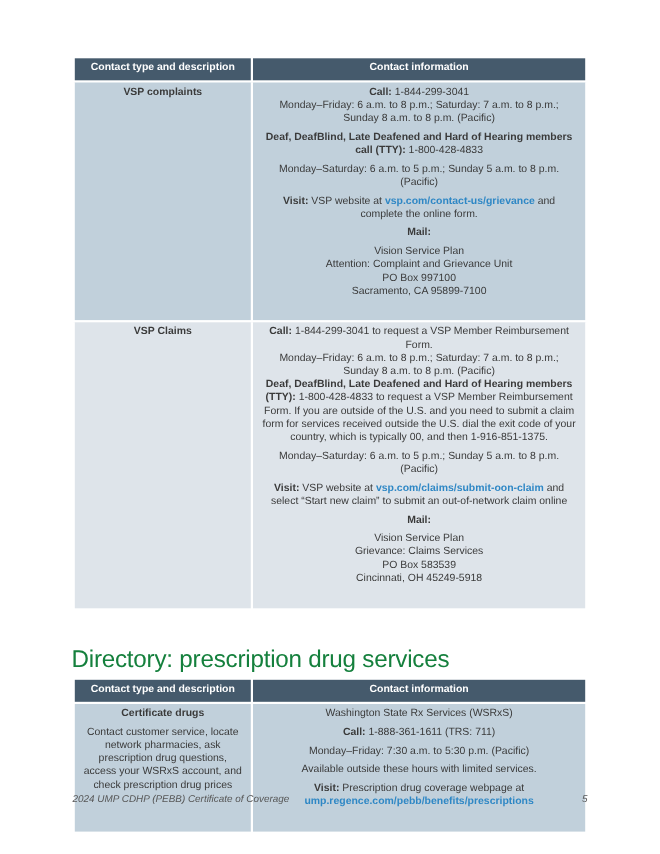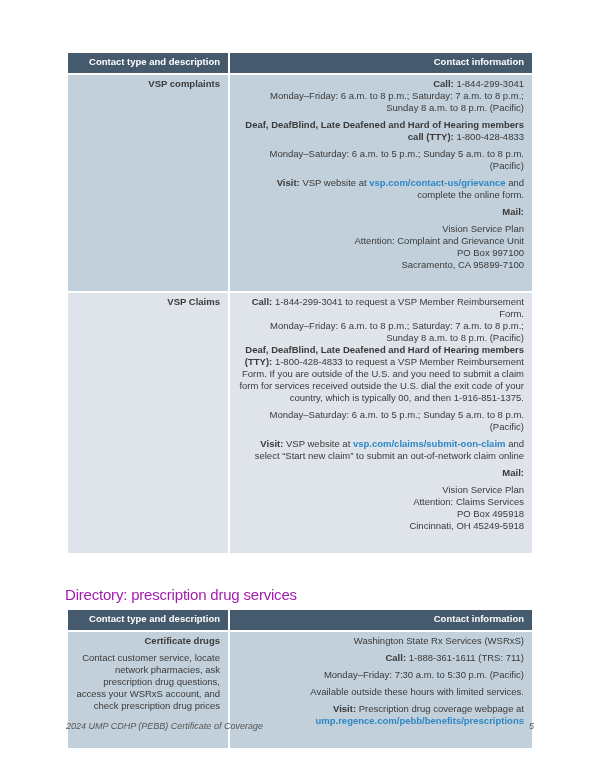--- a/index.html
+++ b/index.html
@@ -15,21 +15,21 @@
   .content { position: absolute; top: 51px; left: 66px; width: 468px; }
 
   table.directory {
     width: 100%;
     border-collapse: collapse;
     table-layout: fixed;
   }
   table.directory th, table.directory td {
     border: 2px solid #ffffff;
     vertical-align: top;
-    text-align: right;
+    text-align: center;
   }
   table.directory th {
     background: var(--header-bg, #455a6c);
     color: #ffffff;
     font-size: 9.5px;
     font-weight: bold;
     padding: 4px 8px 5px 8px;
     line-height: 1.15;
   }
   table.directory th:first-child, table.directory col.c1 { width: 162px; }
@@ -41,23 +41,23 @@
   tr.dark td  { background: var(--row-shaded, #c1d0db); }
   tr.light td { background: var(--row-light, #dee4ea); }
 
   .para { margin: 0 0 5px 0; }
   .para:last-child { margin-bottom: 0; }
   .b { font-weight: bold; }
   .link { color: var(--link, #2e87c5); font-weight: bold; }
 
   .section-heading {
     font-weight: 400;
-    font-size: 15px;
+    font-size: 22px;
     letter-spacing: -0.2px;
-    color: #a21caf;
+    color: #15803d;
     margin: 31px 0 5px -1px;
     line-height: 1.15;
   }
 
   .footer {
     position: absolute;
     top: 721px; left: 66px; width: 468px;
     display: flex; justify-content: space-between; align-items: baseline;
     font-size: 9px; font-style: italic; color: #575757;
   }
@@ -91,21 +91,21 @@
           </tr>
           <tr class="light">
             <td>
               <p class="para"><span class="b">VSP Claims</span></p>
             </td>
             <td>
               <p class="para"><span class="b">Call:</span><span> 1-844-299-3041 to request a VSP Member Reimbursement Form.</span><br><span>Monday–Friday: 6 a.m. to 8 p.m.; Saturday: 7 a.m. to 8 p.m.; Sunday 8 a.m. to 8 p.m.  (Pacific)</span><br><span class="b">Deaf, DeafBlind, Late Deafened and Hard of Hearing members (TTY):</span><span> 1-800-428-4833 to request a VSP Member Reimbursement Form. If you are outside of the U.S. and you need to submit a claim form for services received outside the U.S. dial the exit code of your country, which is typically 00, and then 1-916-851-1375.</span></p>
               <p class="para"><span>Monday–Saturday: 6 a.m. to 5 p.m.; Sunday 5 a.m. to 8 p.m. (Pacific)</span></p>
               <p class="para"><span class="b">Visit:</span><span>  VSP website at </span><span class="link">vsp.com/claims/submit-oon-claim</span><span> and select “Start new claim” to submit an out-of-network claim online</span></p>
               <p class="para"><span class="b">Mail:</span></p>
-              <p class="para"><span>Vision Service Plan</span><br><span>Attention: Claims Services</span><br><span>PO Box 495918</span><br><span>Cincinnati, OH 45249-5918</span></p>
+              <p class="para"><span>Vision Service Plan</span><br><span>Grievance: Claims Services</span><br><span>PO Box 583539</span><br><span>Cincinnati, OH 45249-5918</span></p>
             </td>
           </tr>
         </tbody>
       </table>
 
     <h2 class="section-heading">Directory: prescription drug services</h2>
 
     <table class="directory">
         <thead>
           <tr>

